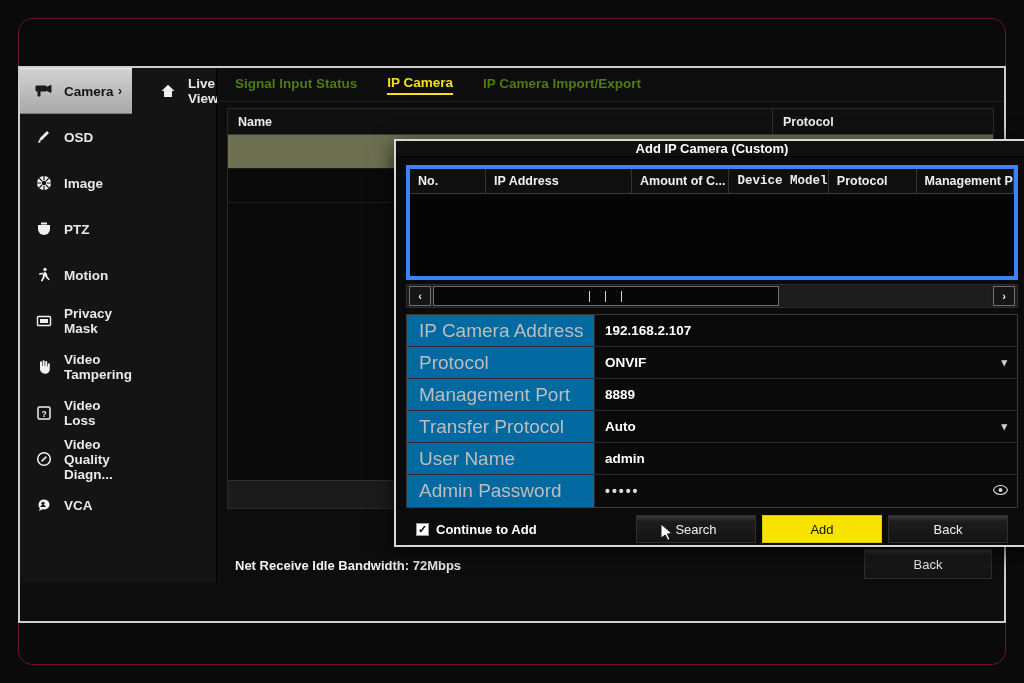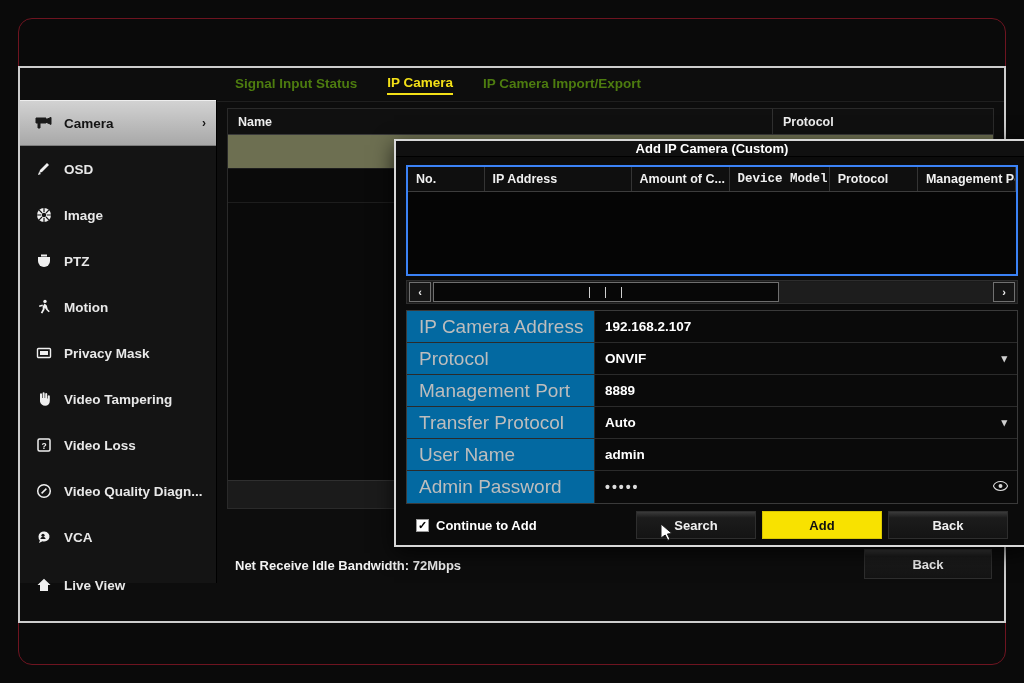--- a/index.html
+++ b/index.html
@@ -37,21 +37,21 @@
     letter-spacing: .2px;
     text-shadow: 0 1px 1px rgba(0,0,0,.45);
   }
 
   .body-area { display: flex; height: calc(100% - 38px); }
 
   
   .sidebar {
     width: 197px; background: #141414; flex: 0 0 197px;
     position: relative; border-right: 1px solid #000;
-    display: flex; flex-direction: column; margin-top: 32px;
+    display: flex; flex-direction: row;
   }
   .side-list { flex: 1 1 auto; }
   .side-item {
     height: 46px; display: flex; align-items: center;
     padding-left: 14px; color: #e8e8e8; font-size: 13.5px; font-weight: bold;
     position: relative; cursor: default;
   }
   .side-item .ic {
     width: 20px; height: 18px; margin-right: 10px;
     display: inline-flex; align-items: center; justify-content: center;
@@ -125,21 +125,21 @@
   
   .bottom-strip {
     position: absolute; left: 0; right: 0; bottom: 38px; height: 36px;
   }
   .bottom-strip2 {
     position: absolute; left: 0; right: 0; bottom: 0; height: 38px;
   }
   .btn {
     background: linear-gradient(180deg,#3a3a3a 0%, #1c1c1c 22%, #141414 100%);
     border: 1px solid #2e2e2e;
-    color: #f0f0f0; font-size: 13px; font-weight: bold;
+    color: #f0f0f0; font-size: 13px; font-weight: normal;
     display: flex; align-items: center; justify-content: center;
     cursor: pointer; height: 30px;
   }
   .bb-row { position: absolute; right: 12px; display: flex; gap: 10px; }
 
   .statusline {
     position: absolute; left: 18px; bottom: 10px;
     color: #f2f2f2; font-size: 13px; font-weight: bold;
   }
 
@@ -153,21 +153,21 @@
     display: flex; flex-direction: column;
   }
   .modal-title {
     height: 24px; background: #101010;
     display: flex; align-items: center; justify-content: center;
     color: #ffffff; font-size: 13px; font-weight: bold;
     border-bottom: 1px solid #000;
   }
   .modal-inner { padding: 8px 10px 0 10px; flex: 1 1 auto; display: flex; flex-direction: column; }
 
-  .dlg-table { border: 2px solid #3b82f6; background: #050505; }
+  .dlg-table { border: 4px solid #3b82f6; background: #050505; }
   .dlg-head { display: flex; height: 25px; background: #0f0f0f; border-bottom: 1px solid #3d3d3d; }
   .dlg-head .th {
     color: #f0f0f0; font-size: 12.5px; font-weight: bold;
     display: flex; align-items: center; padding: 0 8px;
     border-right: 1px solid #343434; white-space: nowrap; overflow: hidden;
   }
   .dlg-body { height: 82px; background: #050505; }
 
   .hscroll {
     height: 24px; display: flex; align-items: center;

